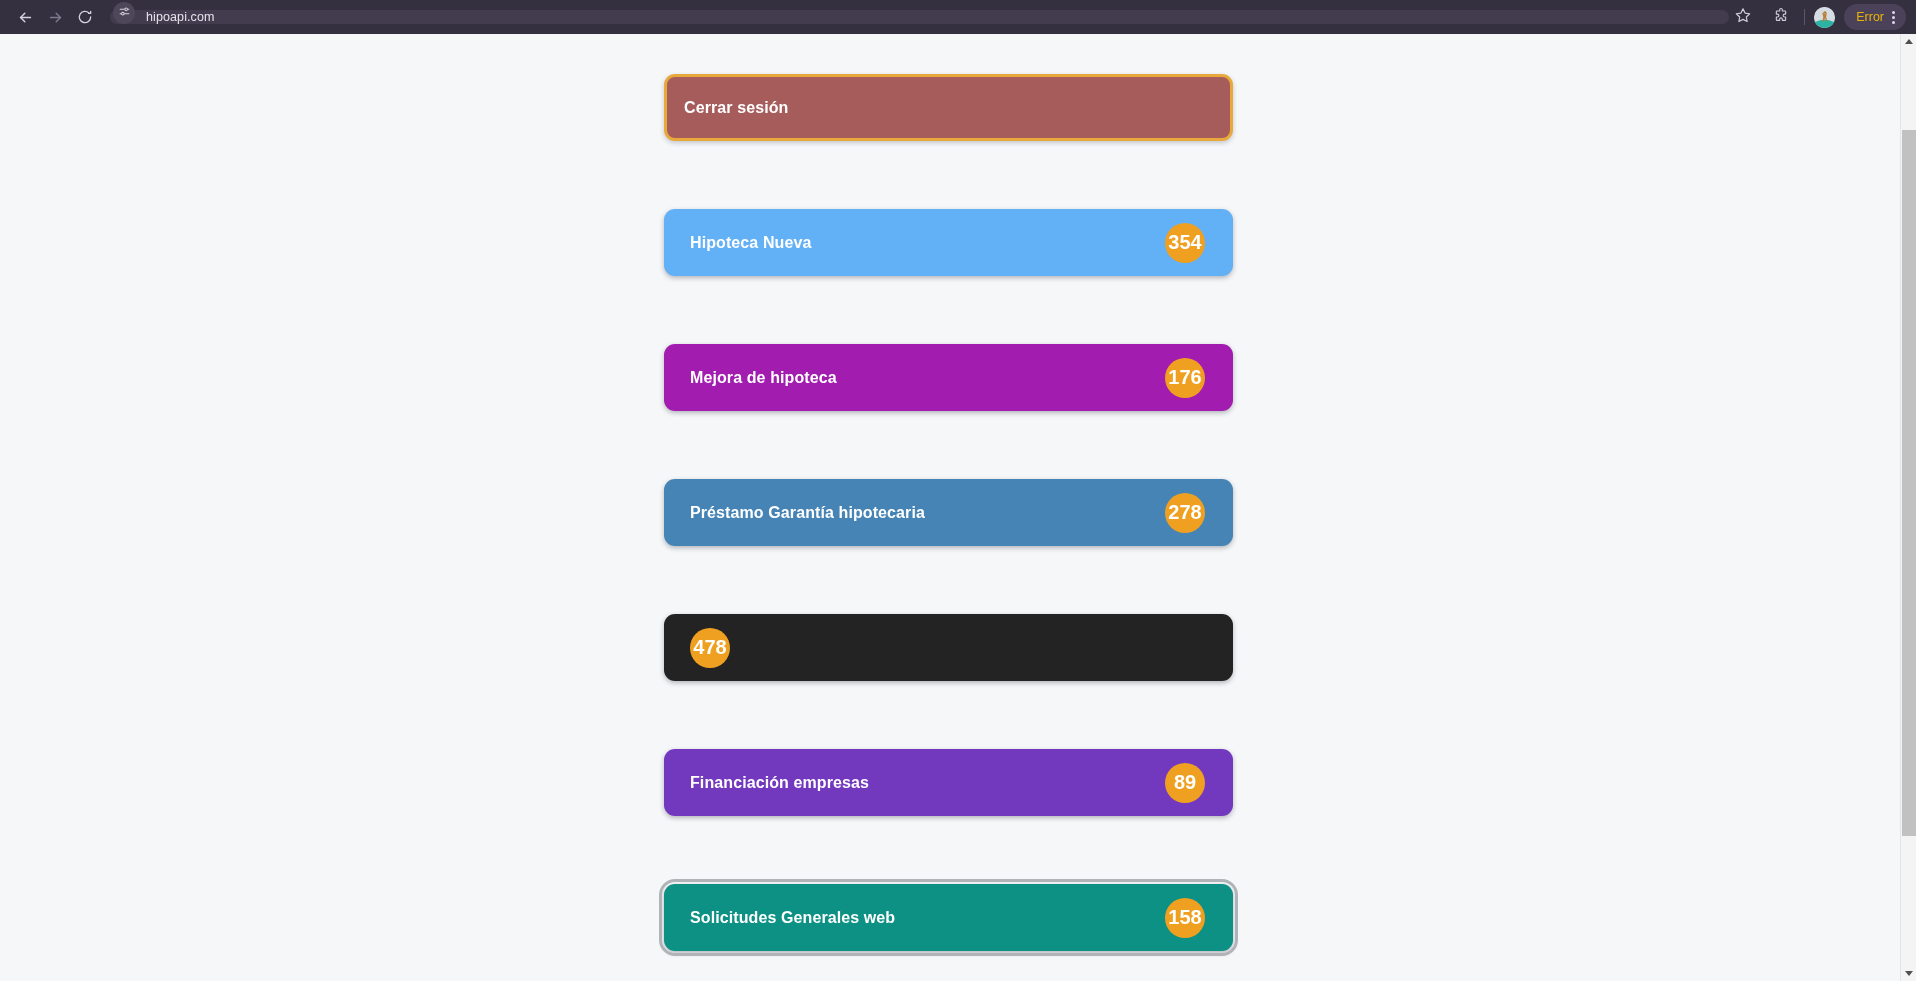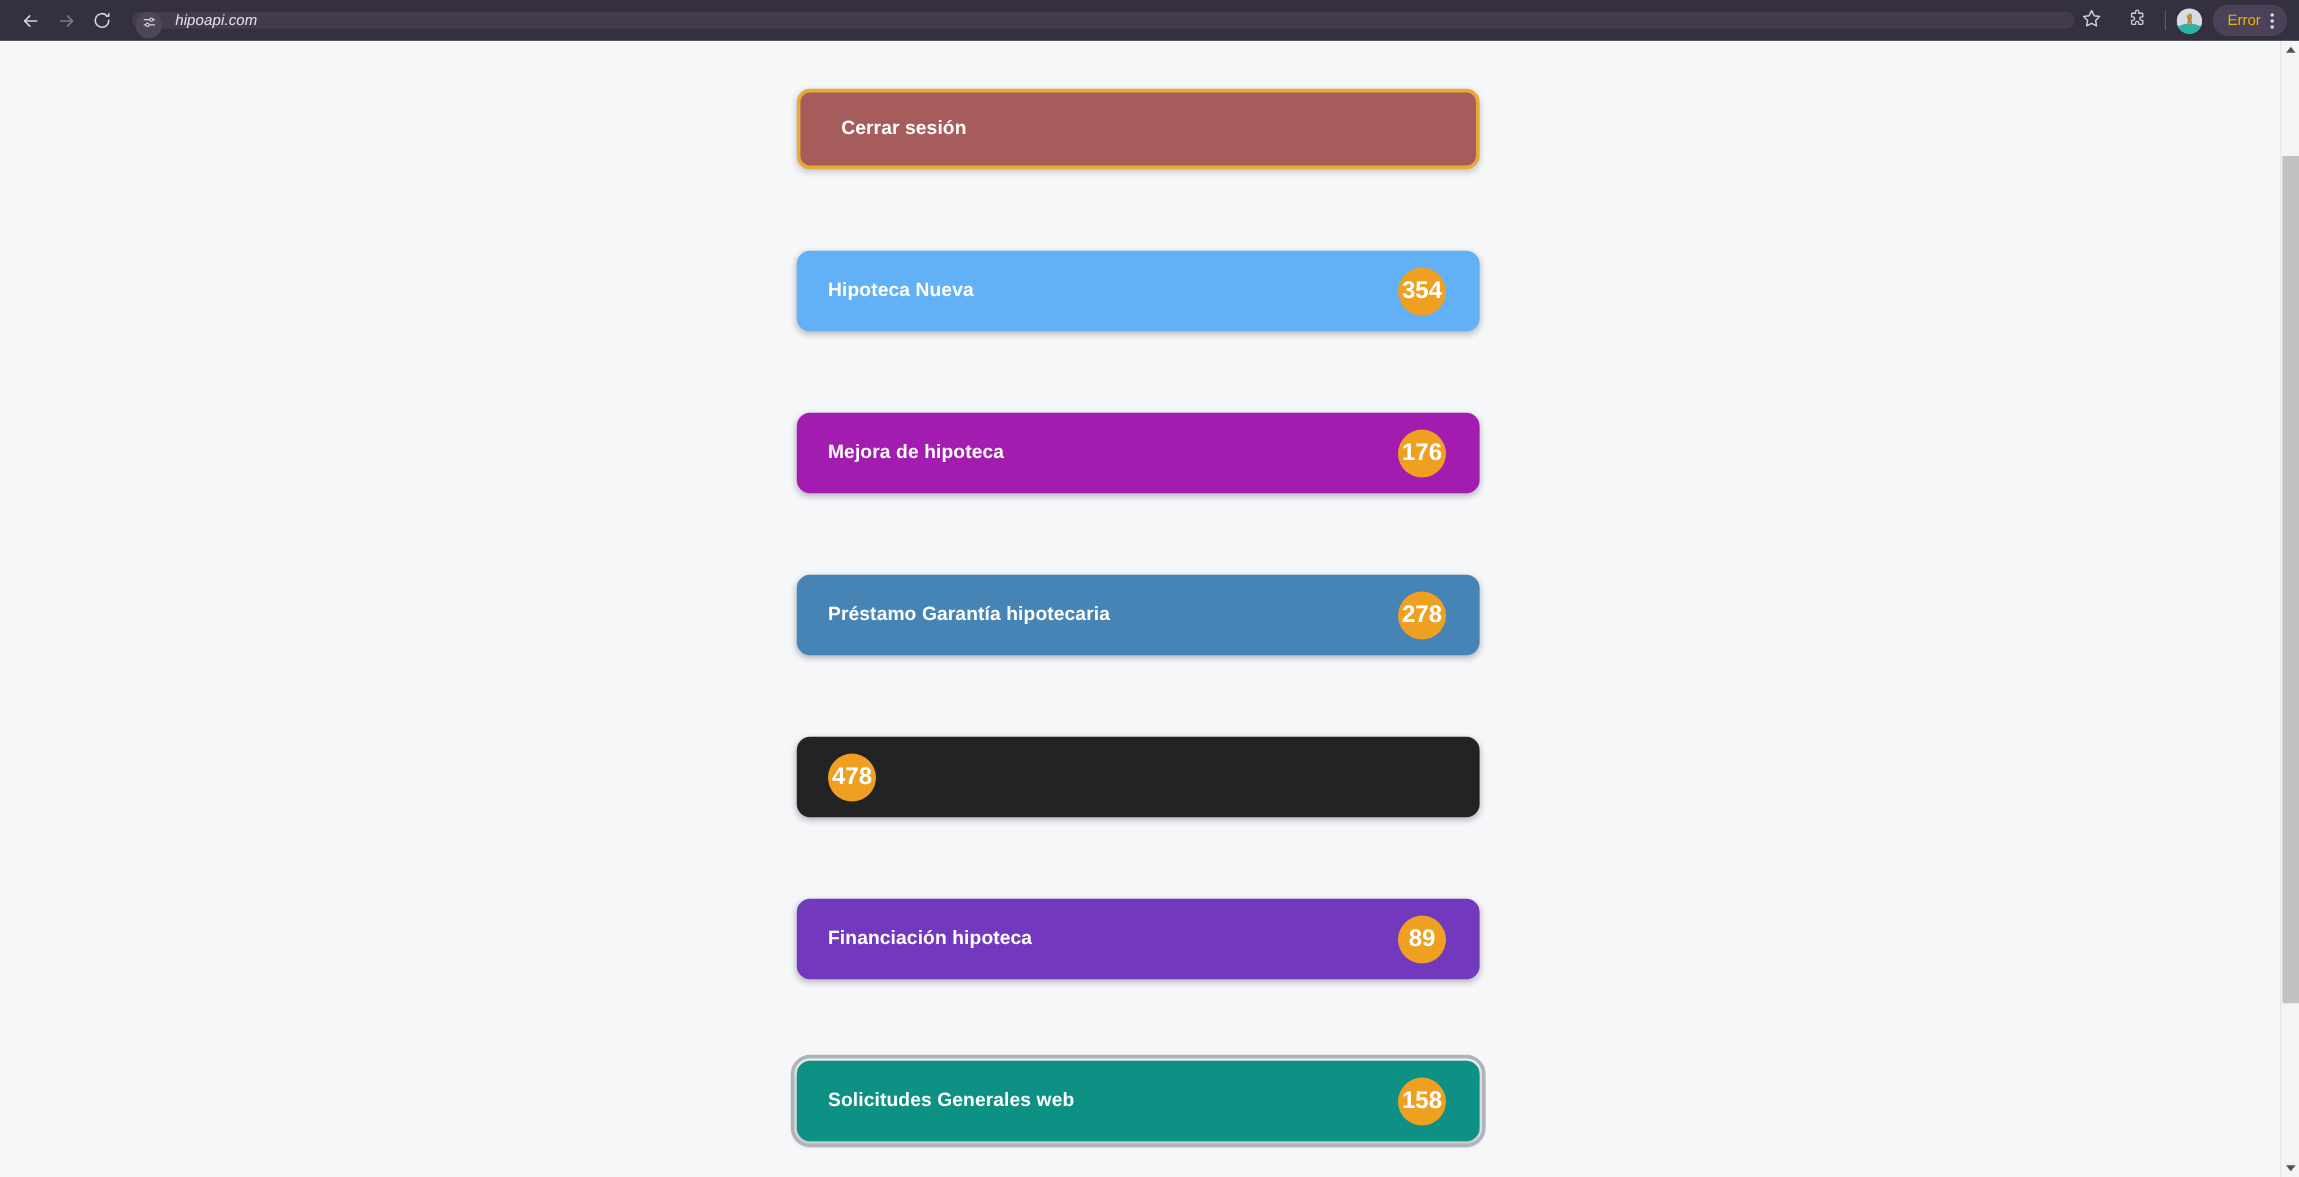--- a/index.html
+++ b/index.html
@@ -43,24 +43,23 @@
   .nav-btn.forward svg{ stroke: #7e7890; }
   .nav-btn.reload svg { stroke: #d6d3de; }
 
   .omnibox {
     margin-left: 10px;
     height: 14px;
     flex: 1 1 auto;
     background: #423c4e;
     border-radius: 14px;
     display: flex;
-    align-items: flex-start;
+    align-items: flex-end;
     padding-left: 3px;
     min-width: 0;
-    font-style: italic;
   }
 
   .site-info {
     width: 22px;
     height: 22px;
     border-radius: 50%;
     background: #4d4759;
     display: flex;
     align-items: center;
     justify-content: center;
@@ -190,21 +189,21 @@
     display: flex;
     align-items: center;
     justify-content: center;
     flex: 0 0 auto;
     margin-right: 2px;
   }
 
   
   .card.logout {
     border: 3px solid #14532d;
-    padding: 0 34px;
+    padding: 0 17px;
     box-shadow: 0 2px 5px rgba(20,25,40,.22);
   }
 
   
   .card.focused {
     outline: 3px solid #b0b4b8;
     outline-offset: 2px;
   }
 
   
@@ -351,21 +350,21 @@
     <div class="card" style="background: rgb(69, 132, 180);">
       <span class="card-label">Préstamo Garantía hipotecaria</span>
       <span class="badge" style="background: rgb(240, 160, 32);">278</span>
     </div>
 
     <div class="card" style="background: rgb(35, 35, 35);">
       <span class="badge" style="background: rgb(240, 160, 32);">478</span>
     </div>
 
     <div class="card" style="background: rgb(114, 57, 190);">
-      <span class="card-label">Financiación hipoteca</span>
+      <span class="card-label">Financiación empresas</span>
       <span class="badge" style="background: rgb(240, 160, 32);">89</span>
     </div>
 
     <div class="card focused" style="background: rgb(13, 145, 132); margin-top: 19px;">
       <span class="card-label">Solicitudes Generales web</span>
       <span class="badge" style="background: rgb(240, 160, 32); text-align: center;">158</span>
     </div>
 
   </div>
 </div>

